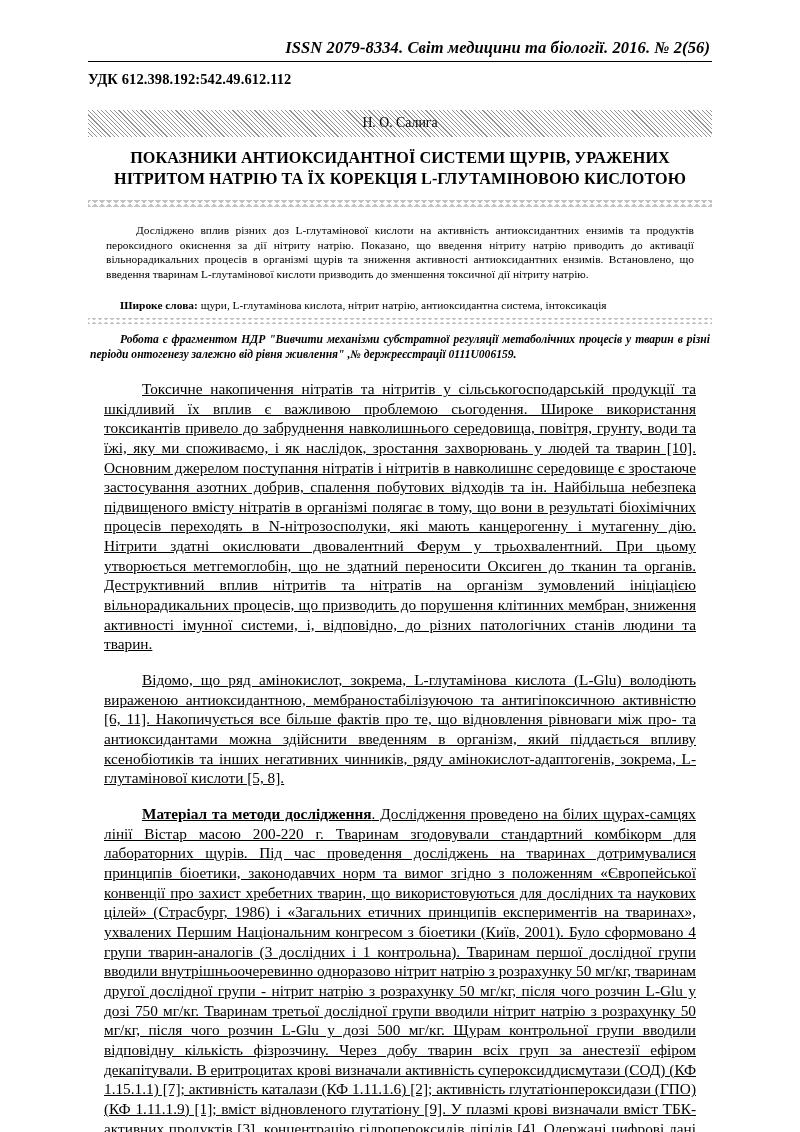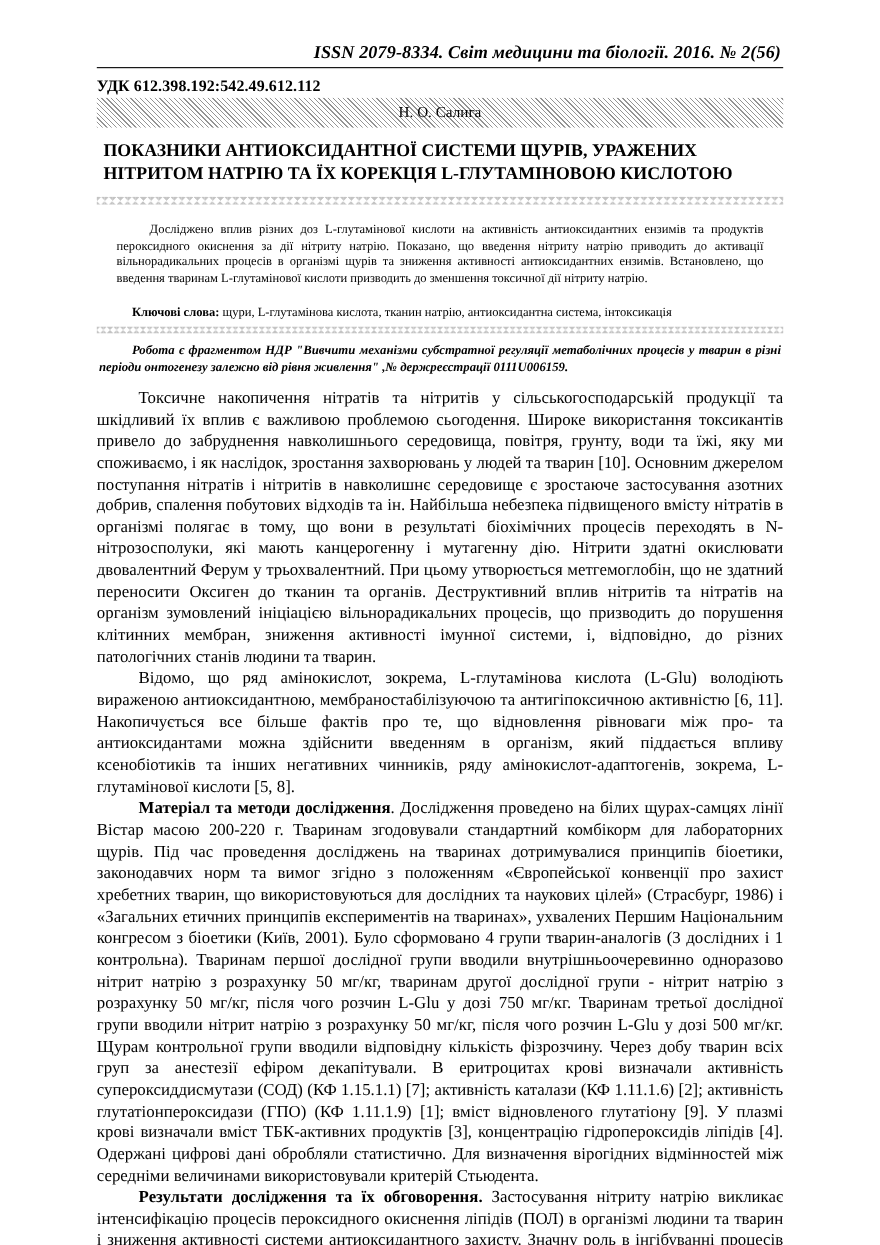--- a/index.html
+++ b/index.html
@@ -35,21 +35,21 @@
   }
   .runhead-rule {
     border-bottom: 1.6px solid #000;
     margin: 1px 0 9px 0;
   }
 
   
   .udc {
     font-weight: bold;
     font-size: 14.5px;
-    margin: 0 0 1px 0;
+    margin: 0 0 22px 0;
     letter-spacing: 0.1px;
   }
 
   
   .authors {
     position: relative;
     text-align: center;
     font-weight: normal;
     font-size: 13.8px;
     line-height: 1.42;
@@ -58,20 +58,21 @@
     background-image:
       repeating-linear-gradient(45deg,
         rgba(0,0,0,0.42) 0px, rgba(0,0,0,0.42) 0.8px,
         rgba(0,0,0,0) 0.8px, rgba(0,0,0,0) 3.1px);
     margin-bottom: 11px;
   }
   .authors .line { position: relative; }
 
   
   .title {
+    text-align: center;
     font-weight: bold;
     font-size: 16.2px;
     line-height: 1.33;
     letter-spacing: 0.05px;
     margin: 0 6px 9px 6px;
   }
 
   
   .zig {
     height: 7px;
@@ -109,23 +110,24 @@
   .grant p { margin: 0; text-indent: 30px; }
 
   
   .body {
     font-size: 15.3px;
     line-height: 1.285;
     text-align: justify;
     margin-top: 6px;
   }
   .body p {
-    margin: 0;
+    margin: 16px;
     text-indent: 38px;
     text-align: justify;
+    text-decoration: underline;
   }
   .body b { font-weight: bold; }
 
   
   .folio {
     position: absolute;
     left: 0;
     right: 0;
     bottom: 16px;
     text-align: center;
@@ -145,21 +147,21 @@
   <div class="authors">
     <div class="line">Н. О. Салига</div>
   </div>
 
   <div class="title">ПОКАЗНИКИ АНТИОКСИДАНТНОЇ СИСТЕМИ ЩУРІВ, УРАЖЕНИХ НІТРИТОМ НАТРІЮ ТА ЇХ КОРЕКЦІЯ L-ГЛУТАМІНОВОЮ КИСЛОТОЮ</div>
 
   <div class="zig"></div>
 
   <div class="abstract">
     <p>Досліджено вплив різних доз L-глутамінової кислоти на активність антиоксидантних ензимів та продуктів пероксидного окиснення за дії нітриту натрію. Показано, що введення нітриту натрію приводить до активації вільнорадикальних процесів  в організмі щурів та зниження активності антиоксидантних ензимів. Встановлено, що введення тваринам L-глутамінової кислоти призводить до зменшення токсичної дії нітриту натрію.</p>
-    <div class="keywords"><b>Ключові слова:</b><span> щури, L-глутамінова кислота, тканин натрію, антиоксидантна система,  інтоксикація</span></div>
+    <div class="keywords"><b>Широке слова:</b><span> щури, L-глутамінова кислота, нітрит натрію, антиоксидантна система,  інтоксикація</span></div>
   </div>
 
   <div class="zig thin"></div>
 
   <div class="grant">
     <p>Робота є фрагментом НДР "Вивчити механізми субстратної регуляції метаболічних процесів у тварин в різні періоди онтогенезу залежно від рівня живлення" ,№ держреєстрації 0111U006159.</p>
   </div>
 
   <div class="body">
     <p>Токсичне накопичення нітратів та нітритів у сільськогосподарській продукції та шкідливий їх вплив є важливою проблемою сьогодення. Широке використання токсикантів привело до забруднення навколишнього середовища, повітря, грунту, води та їжі, яку ми споживаємо, і як наслідок, зростання захворювань у людей та тварин [10]. Основним джерелом поступання нітратів і нітритів в навколишнє середовище є зростаюче застосування азотних добрив, спалення побутових відходів та ін. Найбільша небезпека підвищеного вмісту нітратів в організмі полягає в тому, що вони в результаті біохімічних процесів переходять в N-нітрозосполуки, які мають канцерогенну і мутагенну дію. Нітрити здатні окислювати двовалентний Ферум у трьохвалентний. При цьому утворюється метгемоглобін, що не здатний переносити Оксиген до тканин та органів. Деструктивний вплив нітритів та нітратів на організм зумовлений ініціацією вільнорадикальних процесів, що призводить до порушення клітинних мембран, зниження активності імунної системи, і, відповідно, до різних патологічних станів людини та тварин.</p>

